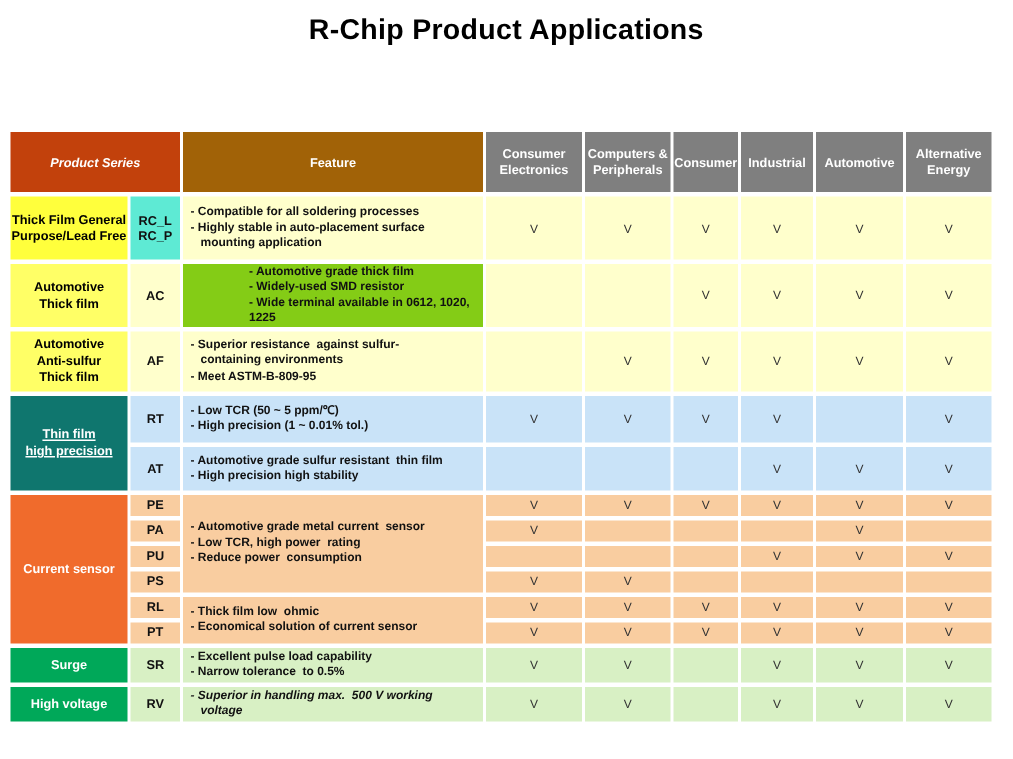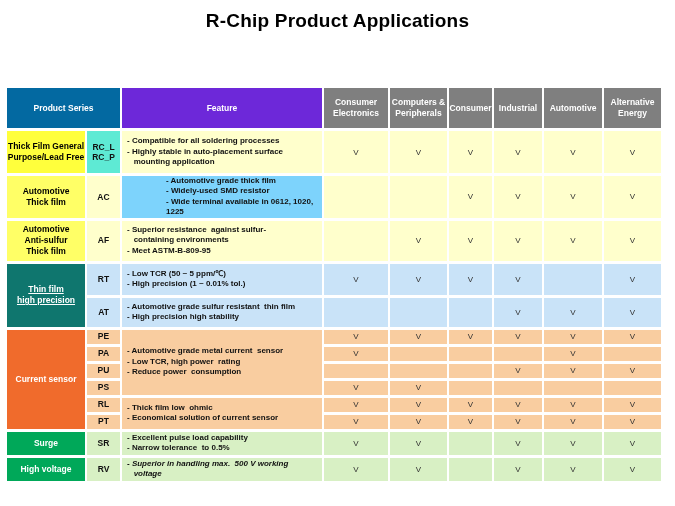--- a/index.html
+++ b/index.html
@@ -76,22 +76,22 @@
         <col style="width: 200px;">
         <col style="width: 64px;">
         <col style="width: 57px;">
         <col style="width: 43px;">
         <col style="width: 48px;">
         <col style="width: 58px;">
         <col style="width: 57px;">
       </colgroup>
     <thead>
         <tr style="height: 40px;">
-          <th class="hdr" colspan="2" style="background: #0369a1; color: rgb(255, 255, 255);">Product Series</th>
-          <th class="hdr" colspan="1" style="background: #6d28d9; color: rgb(255, 255, 255);">Feature</th>
+          <th class="hdr" colspan="2" style="background: #c2410c; color: rgb(255, 255, 255); font-style: italic;">Product Series</th>
+          <th class="hdr" colspan="1" style="background: #a16207; color: rgb(255, 255, 255);">Feature</th>
           <th class="hdr" style="background: rgb(127, 127, 127); color: rgb(255, 255, 255);">Consumer
 Electronics</th>
           <th class="hdr" style="background: rgb(127, 127, 127); color: rgb(255, 255, 255);">Computers &amp;
 Peripherals</th>
           <th class="hdr" style="background: rgb(127, 127, 127); color: rgb(255, 255, 255);">Consumer</th>
           <th class="hdr" style="background: rgb(127, 127, 127); color: rgb(255, 255, 255);">Industrial</th>
           <th class="hdr" style="background: rgb(127, 127, 127); color: rgb(255, 255, 255);">Automotive</th>
           <th class="hdr" style="background: rgb(127, 127, 127); color: rgb(255, 255, 255);">Alternative
 Energy</th>
         </tr>
@@ -109,21 +109,21 @@
           <td class="mark" style="background: rgb(255, 255, 204); color: rgb(51, 51, 51);">V</td>
           <td class="mark" style="background: rgb(255, 255, 204); color: rgb(51, 51, 51);">V</td>
           <td class="mark" style="background: rgb(255, 255, 204); color: rgb(51, 51, 51);">V</td>
           <td class="mark" style="background: rgb(255, 255, 204); color: rgb(51, 51, 51);">V</td>
           <td class="mark" style="background: rgb(255, 255, 204); color: rgb(51, 51, 51);">V</td>
         </tr>
         <tr style="height: 38px;">
           <td class="name" rowspan="1" style="background: rgb(255, 255, 102); color: rgb(0, 0, 0);">Automotive
 Thick film</td>
           <td class="code" style="background: rgb(255, 255, 204);">AC</td>
-          <td class="feature" rowspan="1" style="background: #7dd3fc; padding-left: 44px;">- Automotive grade thick film
+          <td class="feature" rowspan="1" style="background: #84cc16; padding-left: 44px;">- Automotive grade thick film
 - Widely-used SMD resistor
 - Wide terminal available in 0612, 1020, 1225</td>
           <td class="mark" style="background: rgb(255, 255, 204); color: rgb(51, 51, 51);"></td>
           <td class="mark" style="background: rgb(255, 255, 204); color: rgb(51, 51, 51);"></td>
           <td class="mark" style="background: rgb(255, 255, 204); color: rgb(51, 51, 51);">V</td>
           <td class="mark" style="background: rgb(255, 255, 204); color: rgb(51, 51, 51);">V</td>
           <td class="mark" style="background: rgb(255, 255, 204); color: rgb(51, 51, 51);">V</td>
           <td class="mark" style="background: rgb(255, 255, 204); color: rgb(51, 51, 51);">V</td>
         </tr>
         <tr style="height: 40px;">

